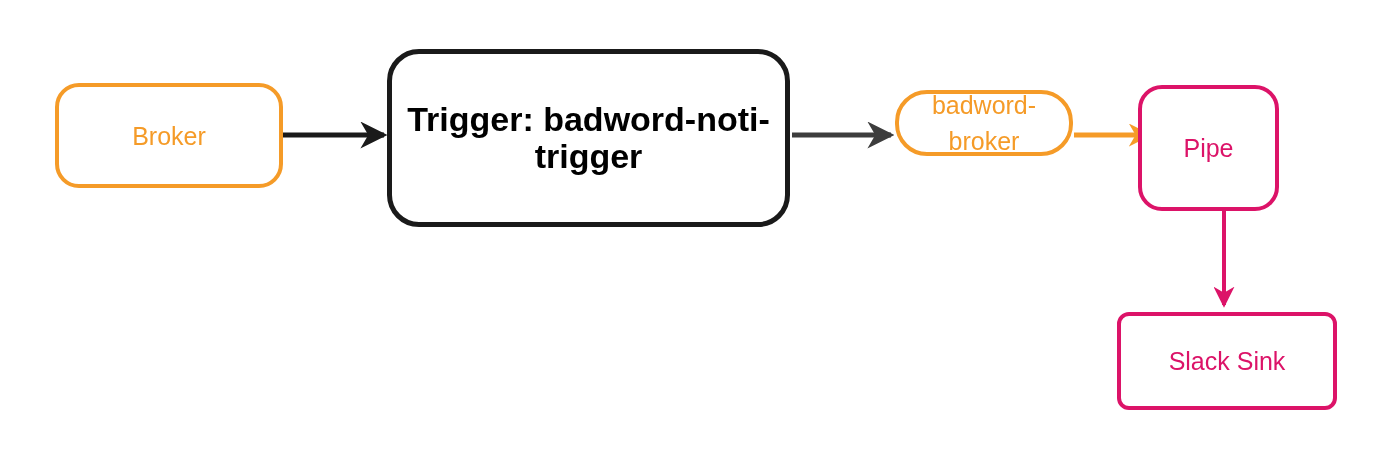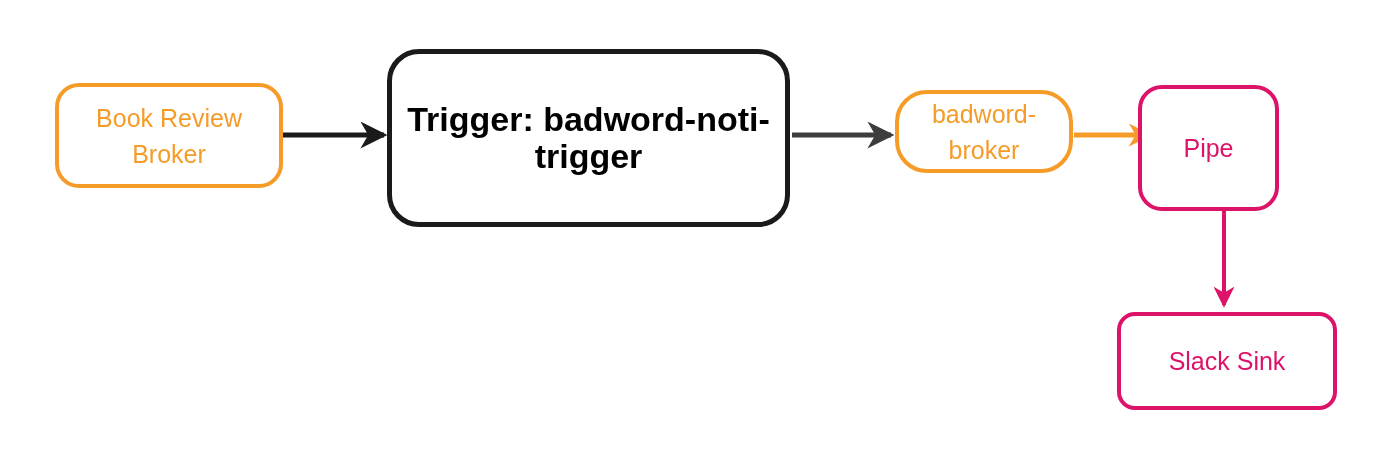--- a/index.html
+++ b/index.html
@@ -57,30 +57,30 @@
     border-radius: 24px;
   }
   .node-trigger {
     left: 387px; top: 49px; width: 403px; height: 178px;
     border-radius: 32px;
     font-size: 34px;
     line-height: 37px;
   }
   .node-trigger .bold { font-weight: bold; }
   .node-badword {
-    left: 895px; top: 90px; width: 178px; height: 83px;
+    left: 895px; top: 90px; width: 178px; height: 66px;
     border-radius: 32px;
   }
   .node-pipe {
     left: 1138px; top: 85px; width: 141px; height: 126px;
     border-radius: 24px;
   }
   .node-slack {
     left: 1117px; top: 312px; width: 220px; height: 98px;
-    border-radius: 18px;
+    border-radius: 12px;
     text-align: center;
   }
   .edge-book-trigger      { stroke: var(--black);     stroke-width: 5px; }
   .edge-trigger-badword   { stroke: var(--dark_gray); stroke-width: 5px; }
   .edge-badword-pipe      { stroke: var(--orange);    stroke-width: 5px; }
   .edge-pipe-slack        { stroke: var(--pink);      stroke-width: 4px; }
   #head-black path     { fill: var(--black); }
   #head-dark-gray path { fill: var(--dark_gray); }
   #head-orange path    { fill: var(--orange); }
   #head-pink path      { fill: var(--pink); }
@@ -109,21 +109,20 @@
     <line class="edge-book-trigger" x1="283" y1="135" x2="384" y2="135" marker-end="url(#head-black)"></line>
 
     <line class="edge-trigger-badword" x1="792" y1="135" x2="891" y2="135" marker-end="url(#head-dark-gray)"></line>
 
     <line class="edge-badword-pipe" x1="1074" y1="135" x2="1149" y2="135" marker-end="url(#head-orange)"></line>
 
     <line class="edge-pipe-slack" x1="1224" y1="188" x2="1224" y2="305" marker-end="url(#head-pink)"></line>
   </svg>
 
   <div class="node node-orange node-book">
-    <span class="line">Book Review</span>
     <span class="line">Broker</span>
   </div>
 
   <div class="node node-black node-trigger">
     <span class="line"><span class="bold">Trigger: badword-noti-trigger</span></span>
   </div>
 
   <div class="node node-orange node-badword">
     <span class="line">badword-</span>
     <span class="line">broker</span>

